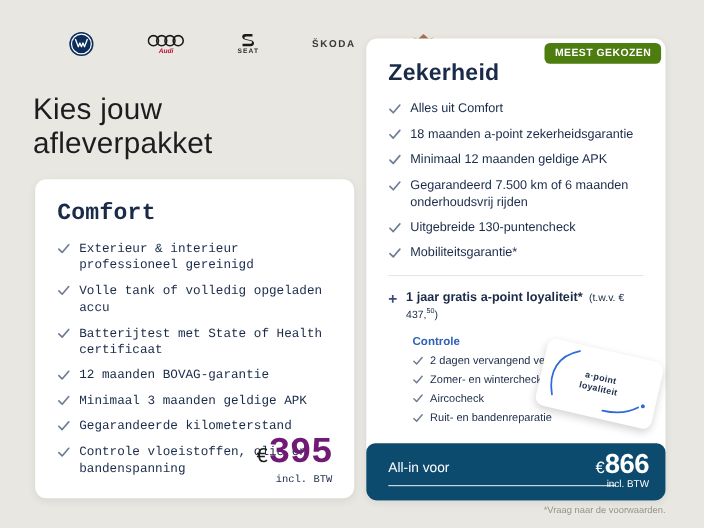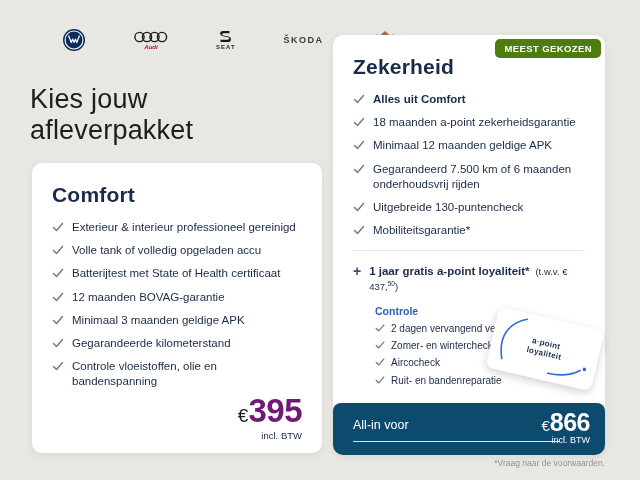--- a/index.html
+++ b/index.html
@@ -29,33 +29,33 @@
     position:absolute; left:30px; top:84px;
     font-size:27px; font-weight:500; color:#1d1d1f; line-height:1.14;
     letter-spacing:.2px;
   }
 
   
   .card {
     position:absolute; background:#fff; border-radius:10px;
     box-shadow:0 2px 8px rgba(0,0,0,.07);
   }
-  .card-comfort { left:32px; top:163px; width:290px; height:290px; padding:20px 20px 16px 20px; }
+  .card-comfort { left:32px; top:163px; width:290px; height:290px; padding:20px 20px 16px 20px;font-family:Liberation Mono, monospace; }
   .card-zekerheid { left:333px; top:35px; width:272px; height:420px; padding:20px 20px 0 20px; }
 
   .card-title { font-size:21px; font-weight:bold; color:#1a2b49; margin-bottom:13px; letter-spacing:.2px; }
 
   ul.check-list { list-style:none; }
   ul.check-list li {
     display:flex; align-items:flex-start; gap:8px;
     font-size:11.5px; line-height:1.32; color:#1a2b49;
     margin-bottom:8px;
   }
   ul.check-list li svg { flex-shrink:0; margin-top:1px; }
-  .card-zekerheid ul.z-list li:first-of-type { font-weight:bold; }
+  .card-zekerheid ul.z-list li:first-of-type { font-weight:normal; }
 
   ul.mini-list li { font-size:10px; margin-bottom:4px; gap:6px; }
 
   .divider { border:none; border-top:1px solid #e2e6ec; margin:12px 0 13px 0; }
 
   .bonus-row { display:flex; align-items:flex-start; gap:8px; margin-bottom:11px; }
   .plus-glyph { color:#3a4e77; font-size:14px; font-weight:bold; line-height:1; margin-top:0; }
   .bonus-text { font-size:11.5px; line-height:1.3; }
   .bonus-label { font-weight:bold; }
   .bonus-note { font-size:9.5px; color:#1a2b49; }

